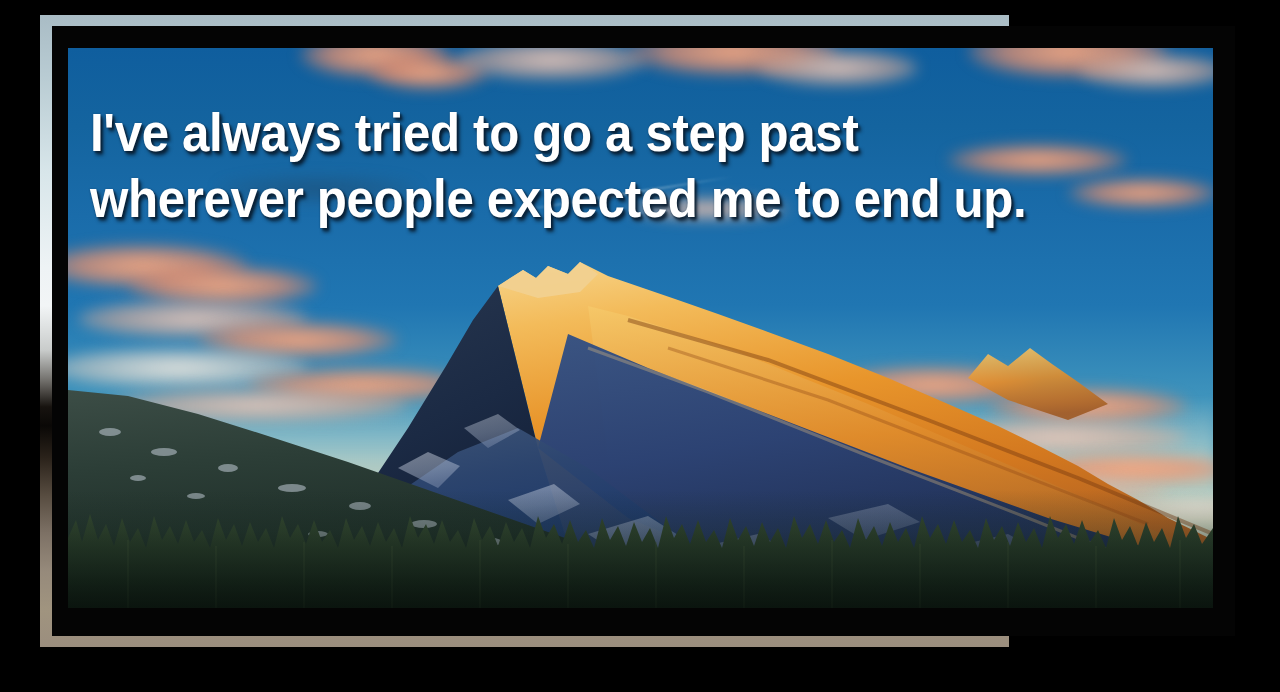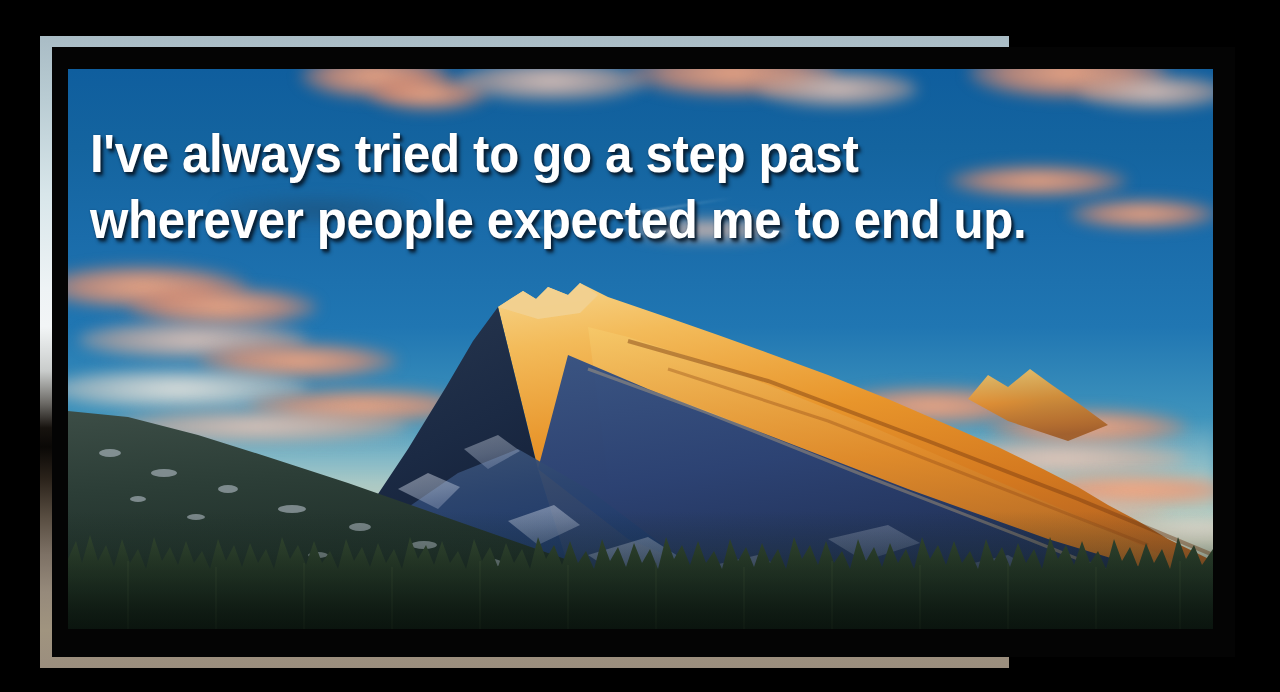--- a/index.html
+++ b/index.html
@@ -15,21 +15,21 @@
   
   #stage {
     position:relative;
     width:1280px; height:692px;
     background:#000000;
   }
 
   
   #picture-frame {
     position:absolute;
-    left:40px; top:36px;
+    left:40px; top:15px;
     width:969px; height:632px;
     background:linear-gradient(
         to bottom,
         #a9bcc5 0%,
         #b9ccd3 10%,
         #d8e6ea 25%,
         #eef3f5 40%,
         #f2f5f6 46%,
         #c9cccb 53%,
         #6e6c68 58%,

